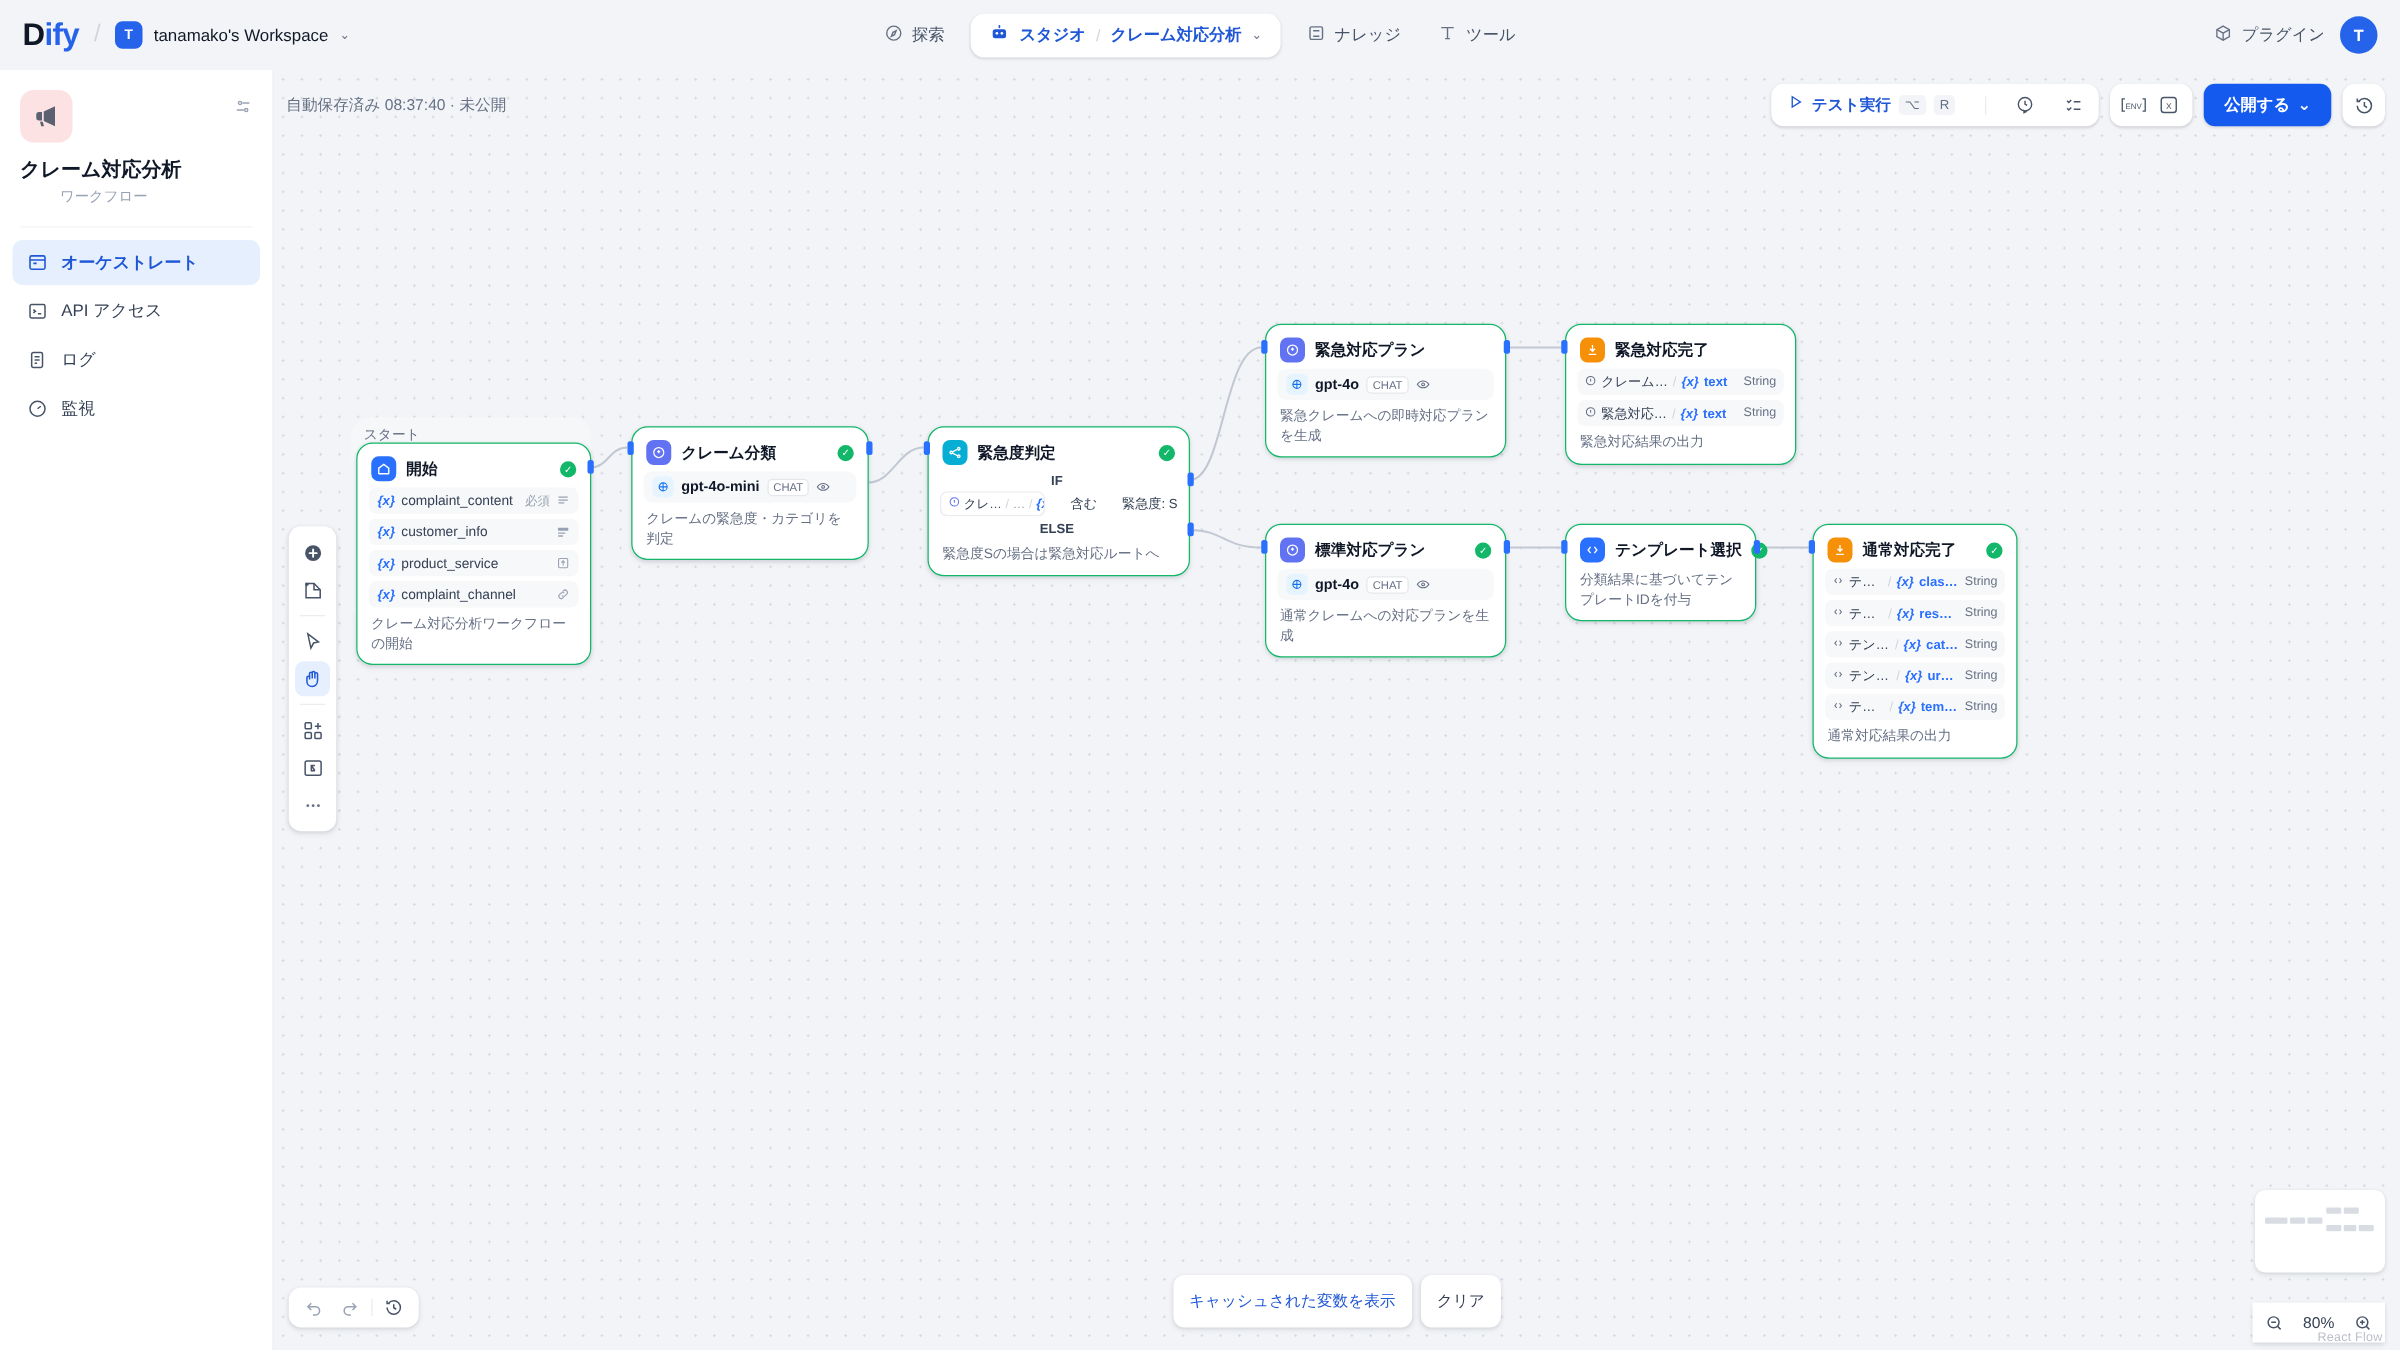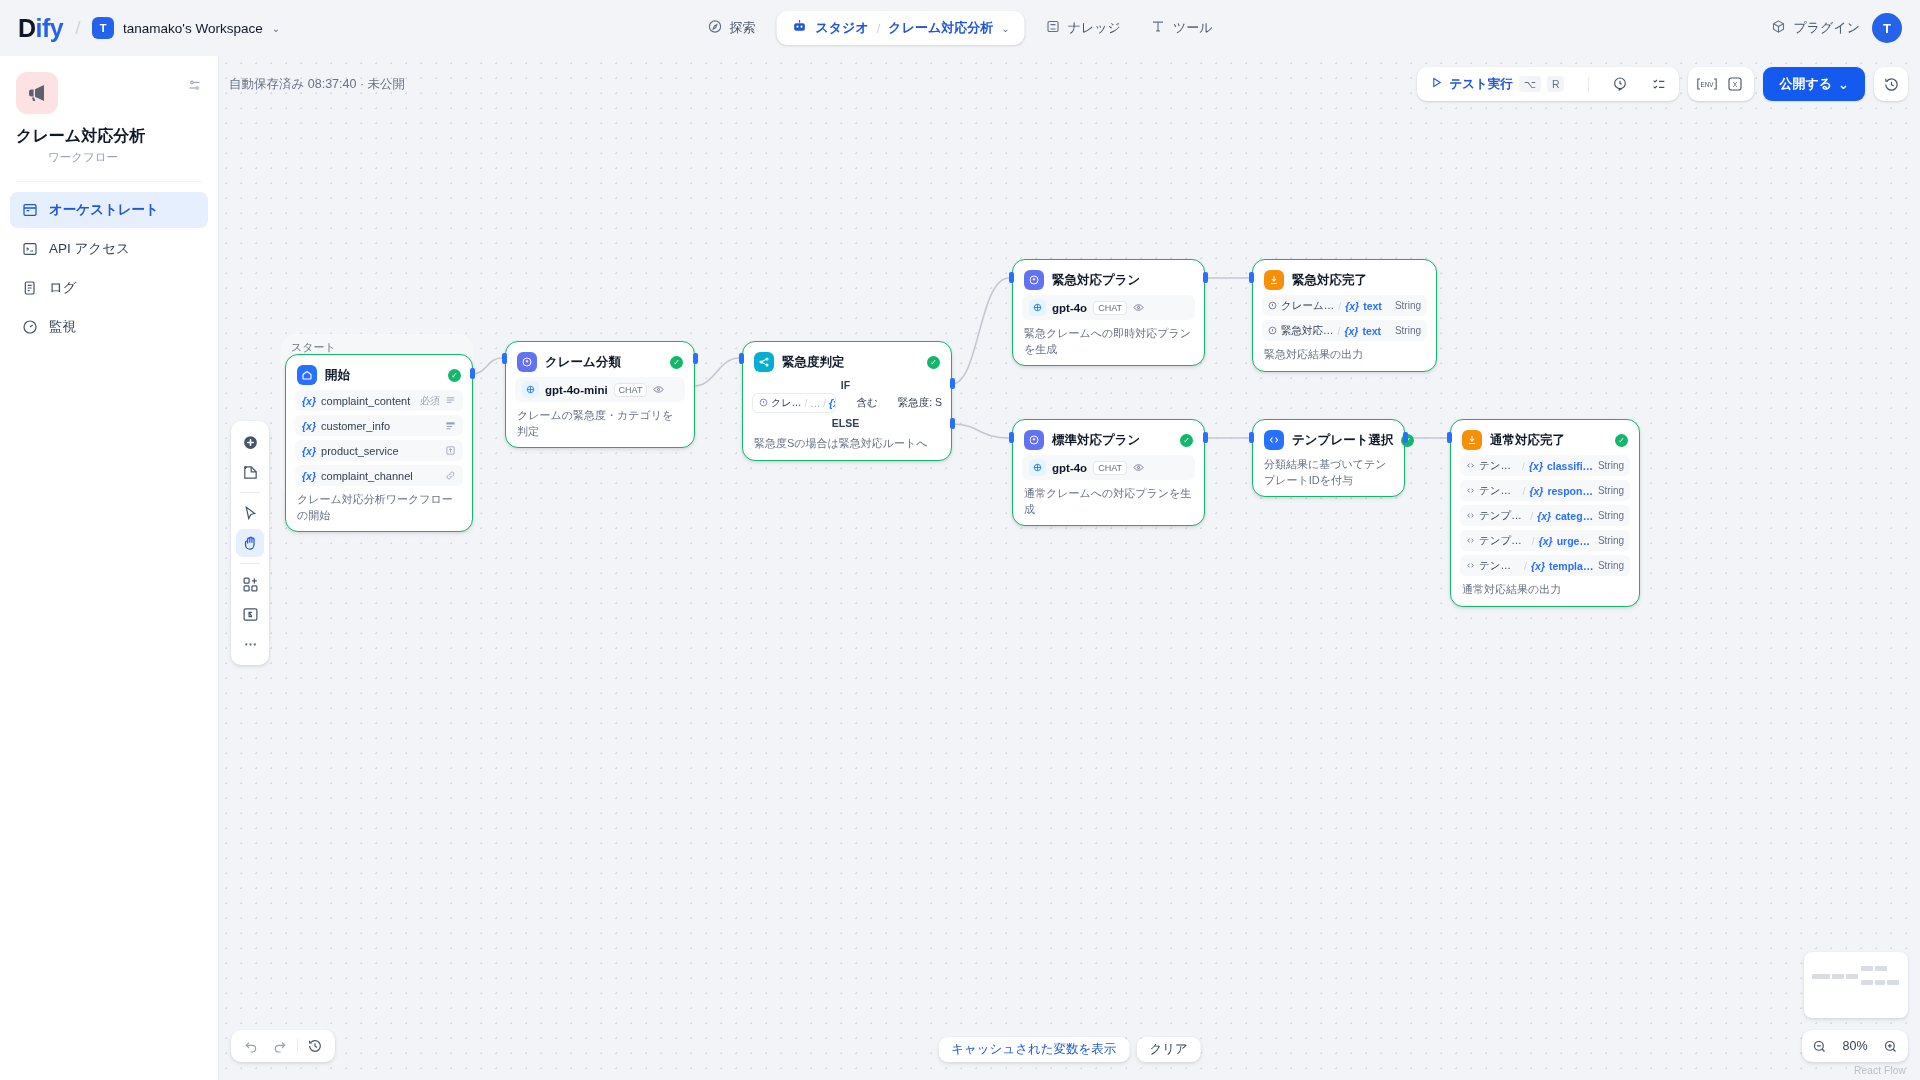--- a/index.html
+++ b/index.html
@@ -250,31 +250,31 @@
   }
   .ub-ico { width: 24px; height: 24px; display:flex; align-items:center;justify-content:center; color: #98a2b3; cursor:pointer; }
   .ub-ico.on { color: #475467; }
   .ub-sep { width:1px; height: 14px; background: #eaecf0; }
 
   .center-bar {
     position: absolute; left: 50%; transform: translateX(-50%); bottom: 18px;
     display: flex; align-items: center; gap: 7px;
   }
   .cb-btn {
-    background: #fff; border-radius: 9px; height: 25px;
+    background: #fff; border-radius: 9px; height: 42px;
     display: flex; align-items: center; padding: 0 13px;
     font-size: 12.5px; font-weight: 500; cursor: pointer;
     box-shadow: 0 2px 5px rgba(16,24,40,.07), 0 1px 3px rgba(16,24,40,.08);
   }
   .cb-btn.primary { color: #1f57d6; }
   .cb-btn.plain { color: #344054; }
 
   .zoom-bar {
-    position: absolute; right: 12px; bottom: 18px;
-    background: #fff; border-radius: 10px; height: 32px;
+    position: absolute; right: 12px; bottom: 6px;
+    background: #fff; border-radius: 0; height: 32px;
     display: flex; align-items: center; padding: 0 10px; gap: 12px;
     box-shadow: 0 2px 5px rgba(16,24,40,.07), 0 1px 3px rgba(16,24,40,.08);
   }
   .zoom-val { font-size: 12.5px; color: #344054; font-weight: 500; min-width: 32px; text-align: center; }
   .zoom-ico { color: #475467; display: flex; cursor: pointer; }
 
   .minimap {
     position: absolute; right: 12px; bottom: 62px;
     width: 104px; height: 66px; background: #fff; border-radius: 8px;
     box-shadow: 0 2px 5px rgba(16,24,40,.07), 0 1px 3px rgba(16,24,40,.08);
@@ -778,21 +778,21 @@
             </svg>
         </div>
         <div class="node-title">テンプレート選択</div>
         <div class="check">✓</div>
       </div>
       <div class="node-desc">分類結果に基づいてテンプレートIDを付与</div>
     </div>
     <div class="port" style="left:1030px; top:376px;"></div>
     <div class="port" style="left:1184px; top:376px;"></div>
 
-    <div class="node" style="left:1231px; top:363px; width:190px;">
+    <div class="node" style="left:1231px; top:363px; width:164px;">
       <div class="node-head">
         <div class="node-ico" style="background:#f79009;">
           <svg width="12" height="12" viewBox="0 0 24 24" fill="none" stroke="#fff" stroke-width="2.1">
               <path d="M12 4v10M8 10l4 4 4-4M6 19h12"></path>
             </svg>
         </div>
         <div class="node-title">通常対応完了</div>
         <div class="check">✓</div>
       </div>
 

